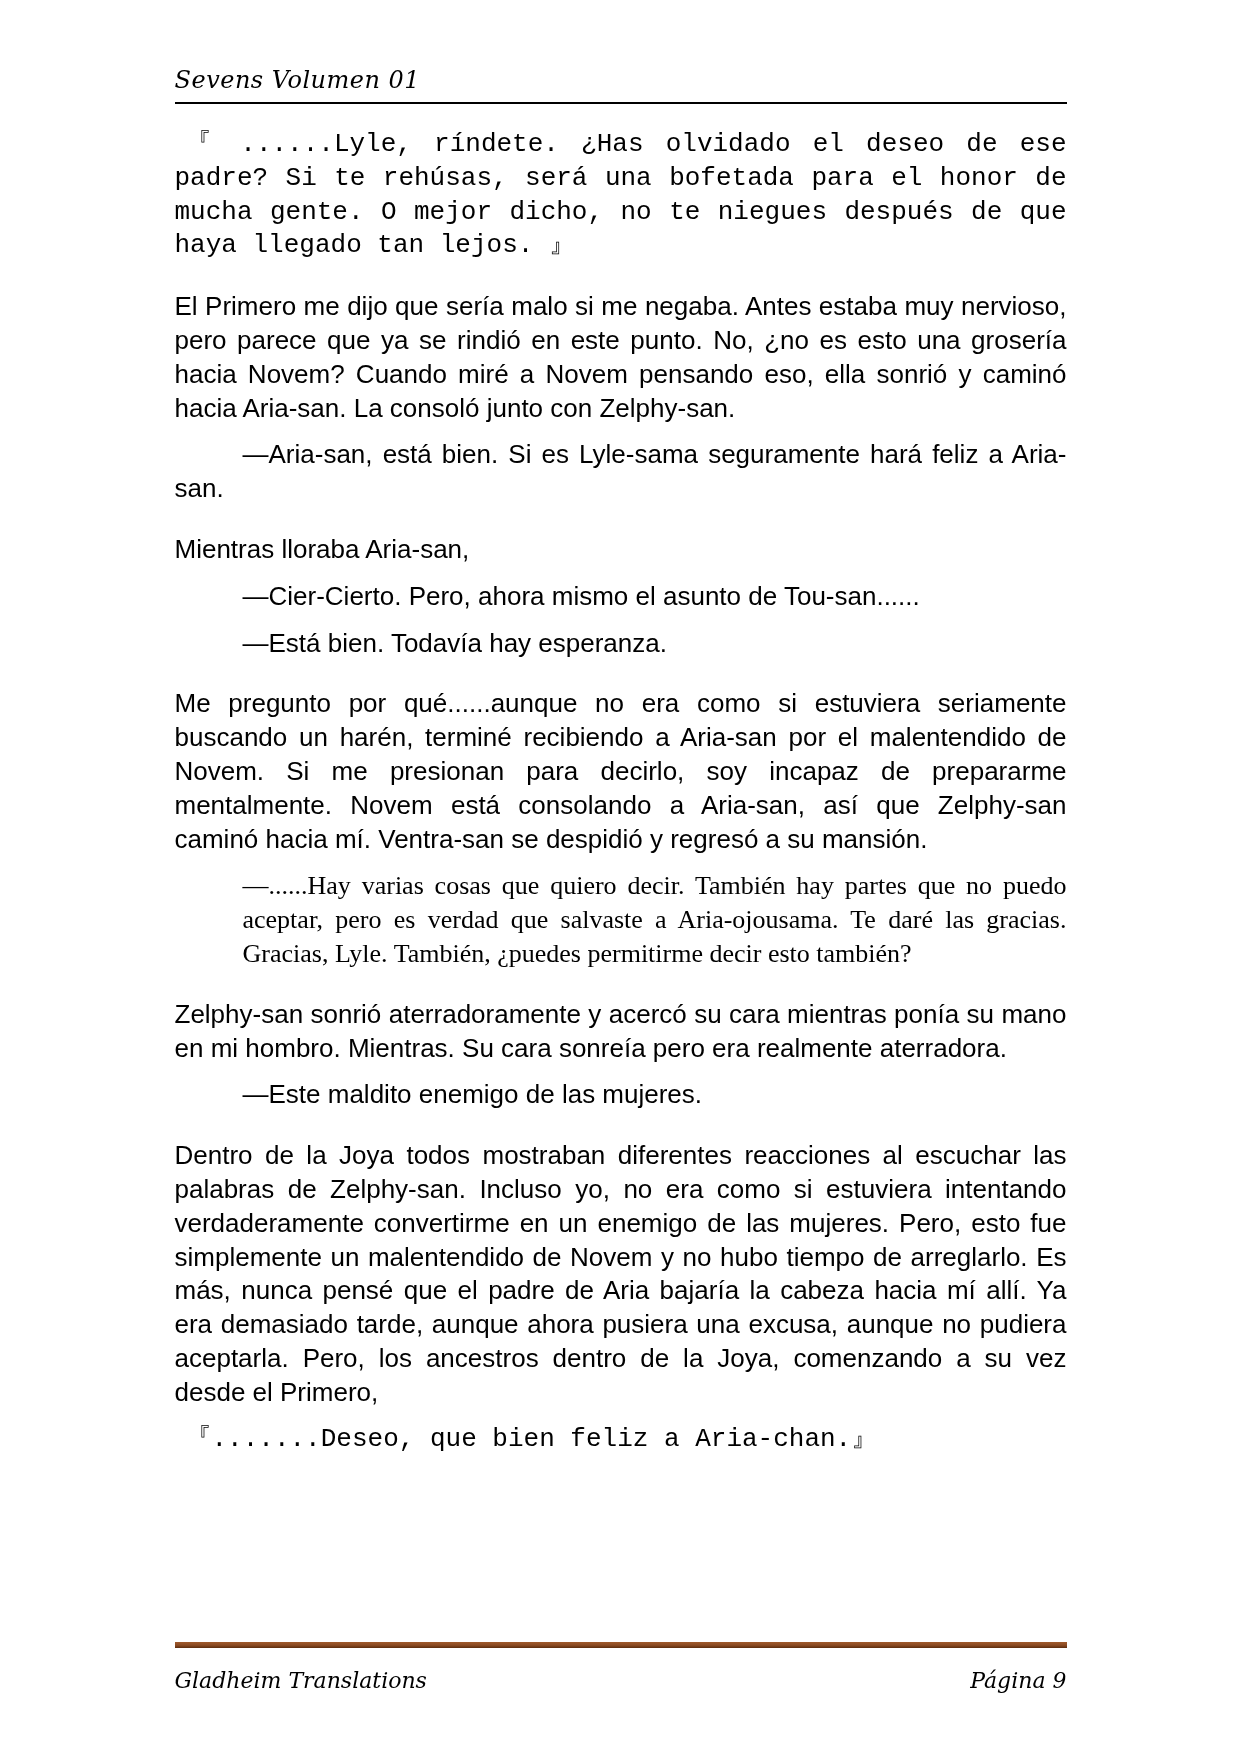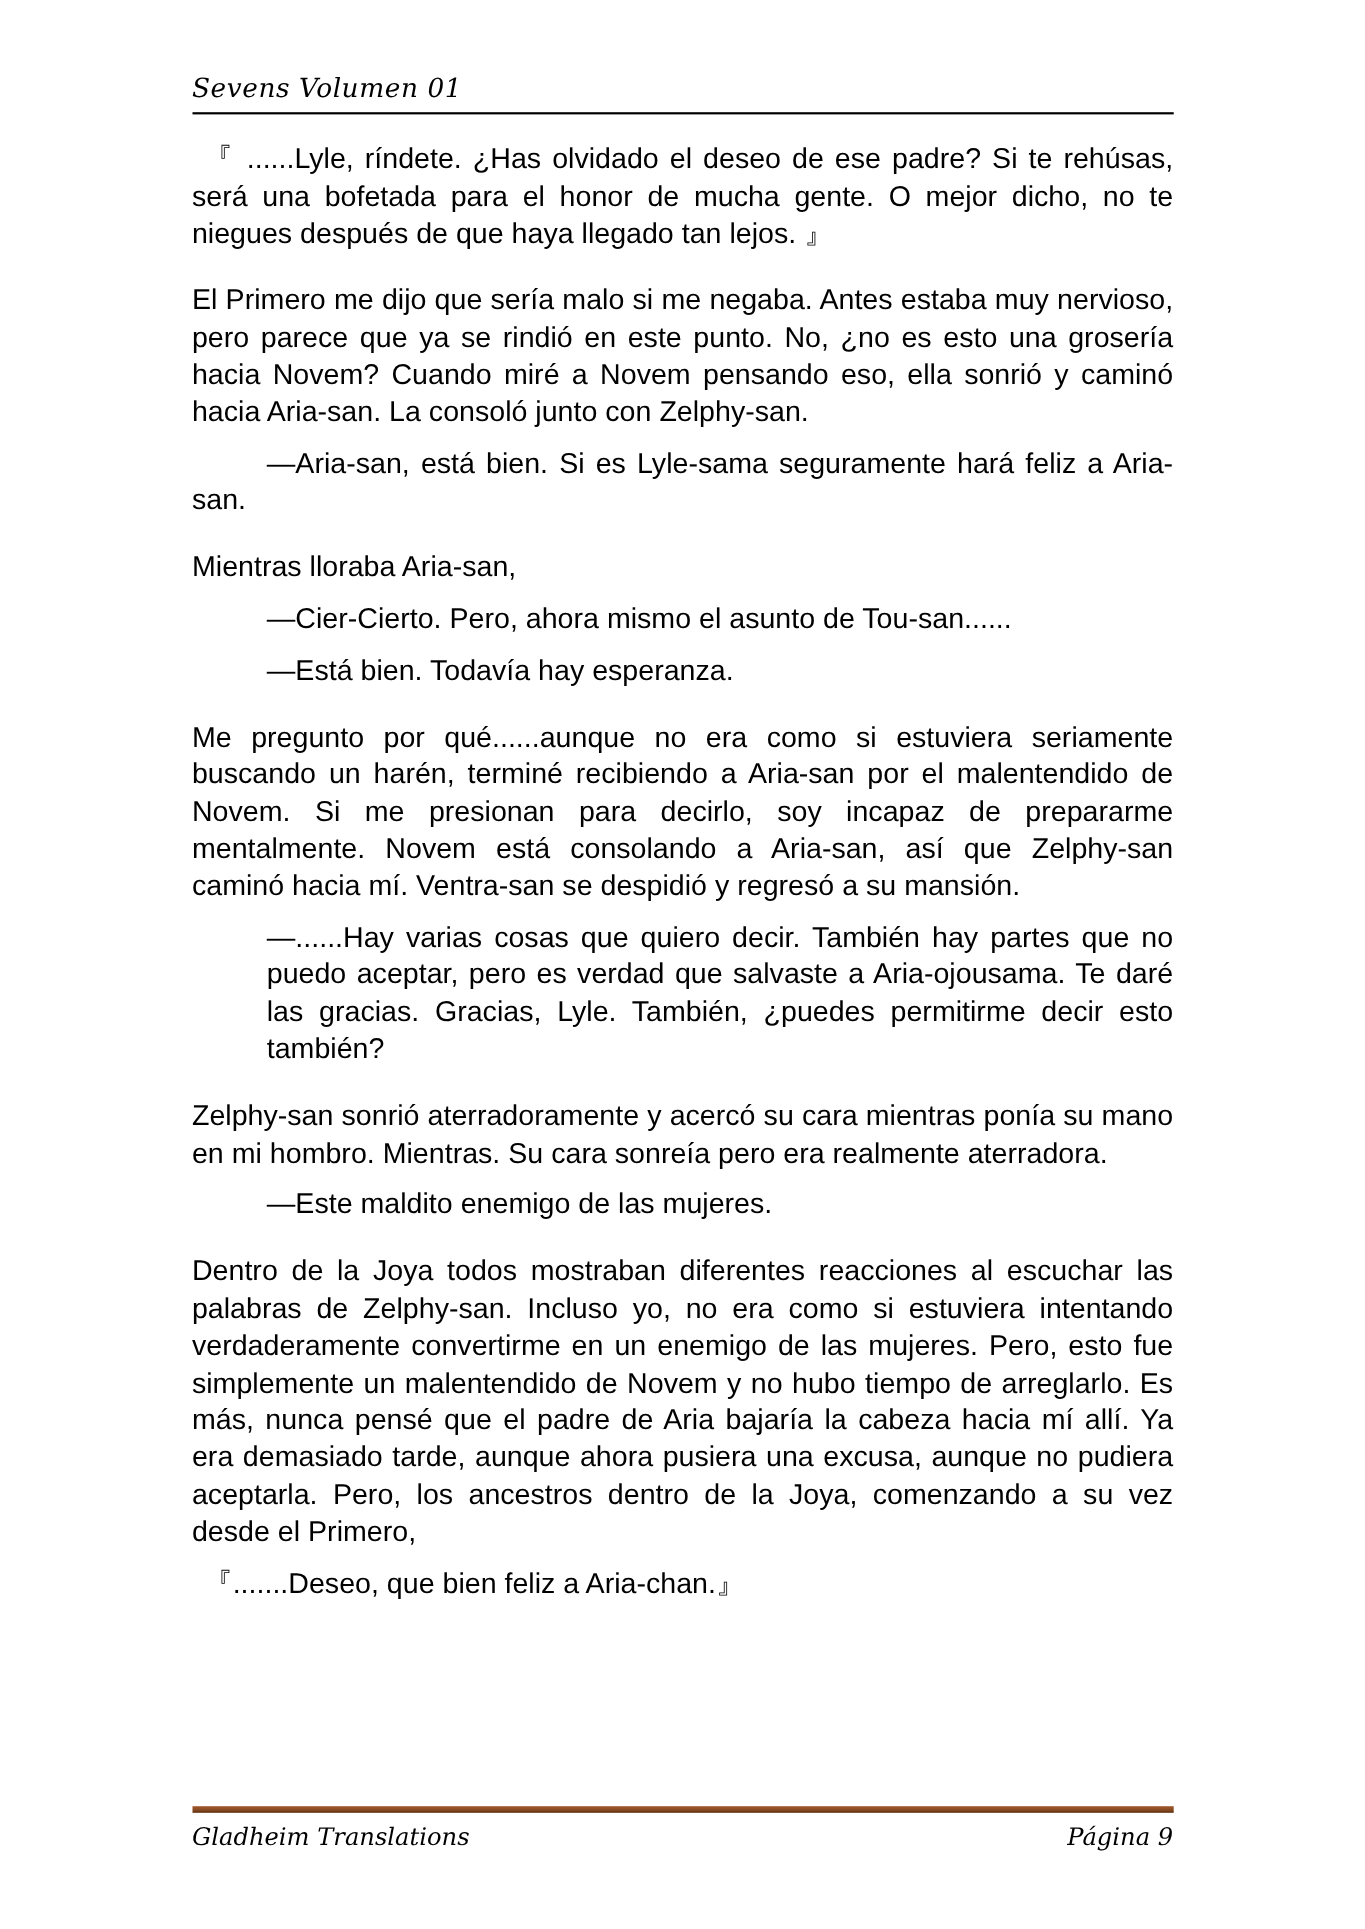--- a/index.html
+++ b/index.html
@@ -38,40 +38,40 @@
     top: 128px;
     left: 100px;
     right: 100px;
   }
   .para {
     margin: 0 0 13px 0;
     font-size: 26px;
     line-height: 1.3;
     text-align: justify;
   }
-  .para.quote   { text-indent: 11px; }
+  .para.quote   { text-indent: 11px; font-family: Liberation Mono, monospace; }
   .para.normal  { text-indent: 0; margin-top: 27px; }
   .para.dialogue { text-indent: 68px; }
-  .para.dialogue-block { margin-left: 68px; }
+  .para.dialogue-block { margin-left: 68px; font-family: Liberation Serif, serif; }
   
   .doc-footer {
     position: absolute;
     left: 100px;
     right: 100px;
     top: 1642px;
   }
   .footer-rule {
     height: 6px;
     background: linear-gradient(to bottom, #a05a2c 0%, #8a4a22 55%, #5c2c0d 100%);
   }
   .footer-row {
     display: flex;
     justify-content: space-between;
     align-items: baseline;
-    padding-top: 10px;
+    padding-top: 20px;
     font-family: "DejaVu Serif", serif;
     font-style: italic;
     font-size: 22px;
   }
 </style>
 </head>
 <body>
 
 <div class="page">
 

